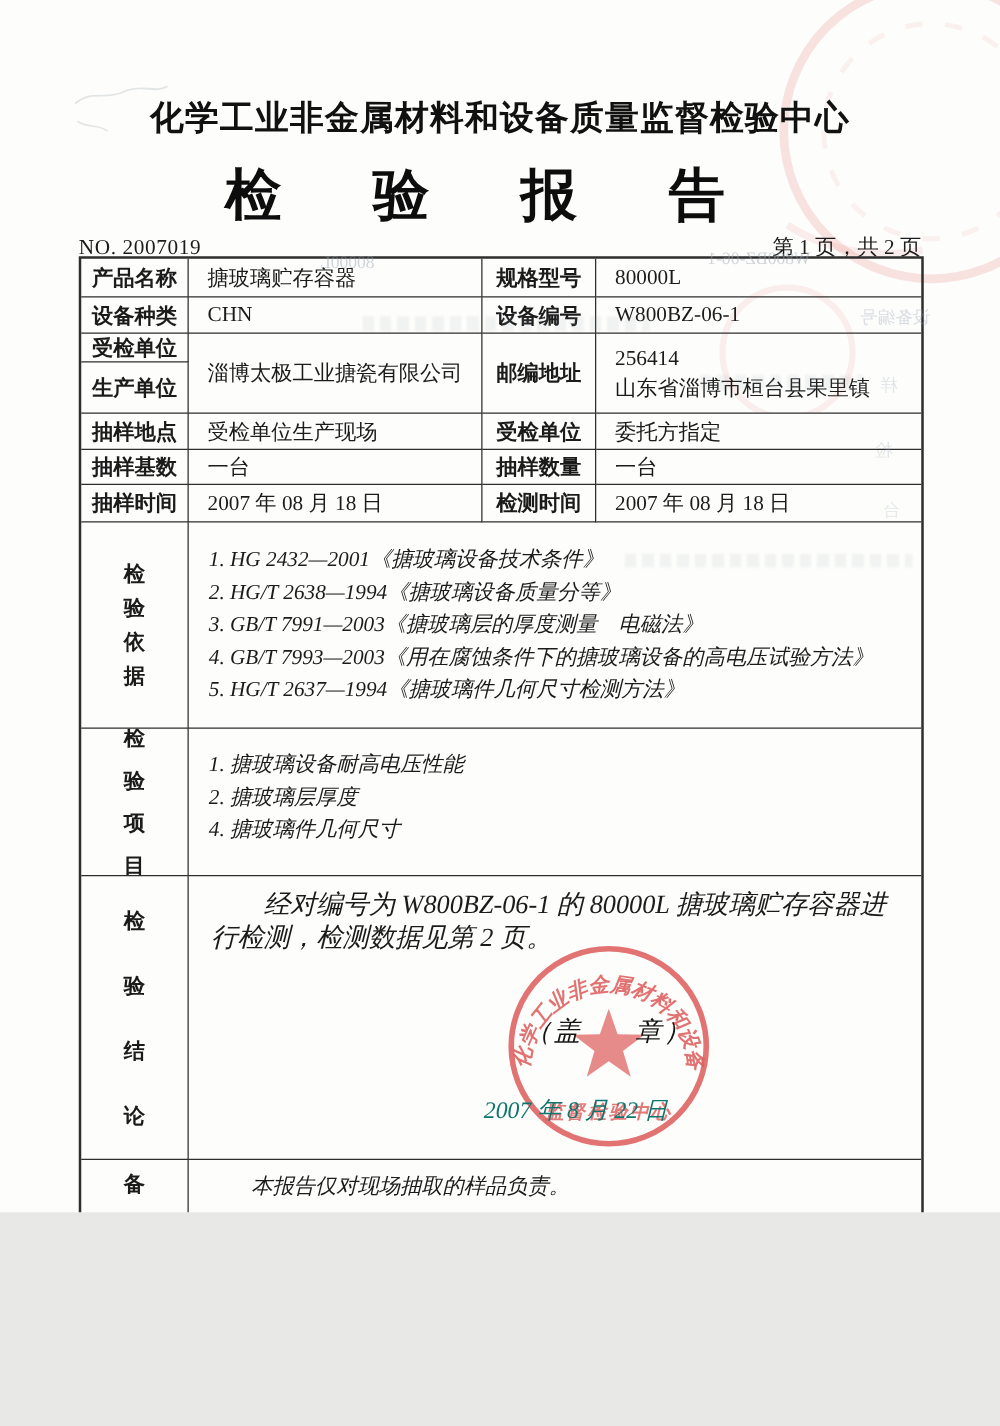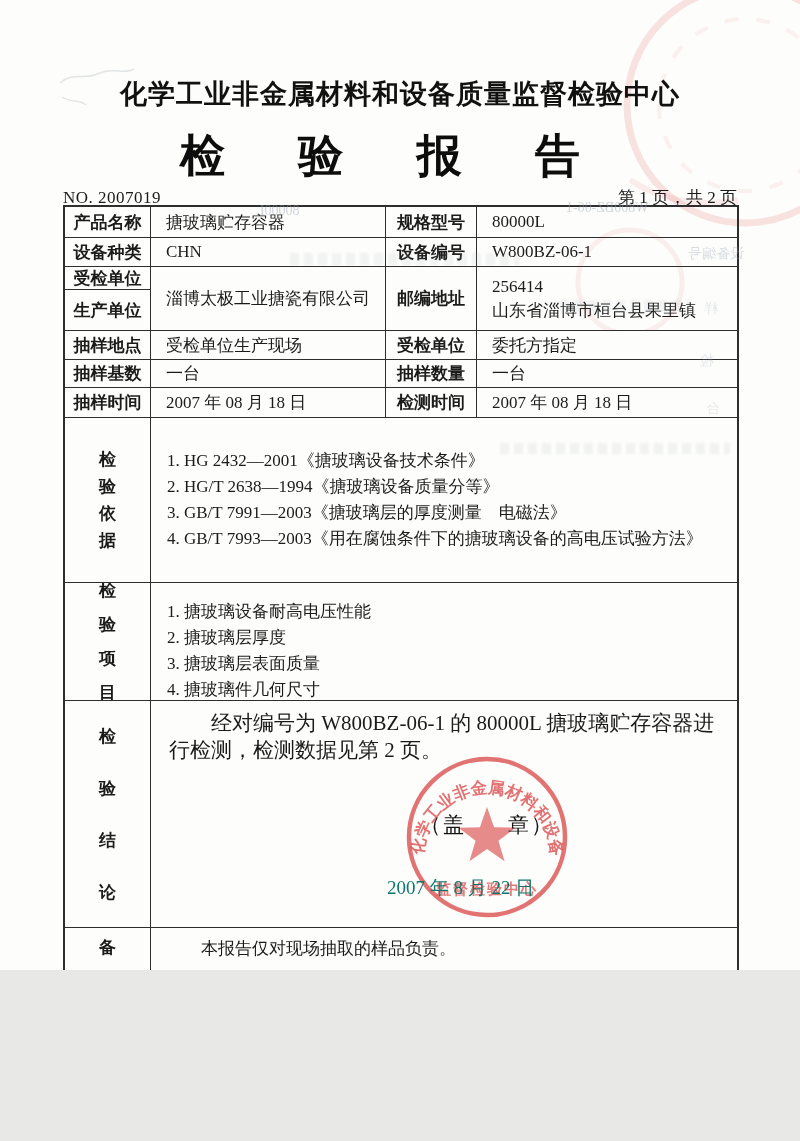--- a/index.html
+++ b/index.html
@@ -33,21 +33,21 @@
   }
   .cell{
     box-sizing:border-box;border-right:1.5px solid #2e2e2e;border-bottom:1.5px solid #2e2e2e;
     display:flex;align-items:center;font-size:17px;overflow:hidden;position:relative;
   }
   .lab{justify-content:center;font-weight:600;letter-spacing:0;}
   .val{padding-left:15px;}
   .no-r{border-right:none;}
   .no-b{border-bottom:none;}
   .rs2{grid-row:span 2;}
-  .cs3{grid-column:2/5;}
+  .cs3{grid-column:2/5;font-style:italic;}
   .two-line{flex-direction:column;align-items:flex-start;justify-content:center;line-height:24px;}
   .vlabel{flex-direction:column;justify-content:center;font-weight:600;font-size:17px;}
   .g-basis{gap:4px;} .g-items{gap:11px;} .g-concl{gap:29px;} .g-remark{gap:15px;}
   .sect{flex-direction:column;align-items:stretch;justify-content:center;padding:8px 16px;line-height:26px;}
   .sect.items{justify-content:flex-start;padding-top:16px;}
   .concl-cell{display:block;padding:0;}
   .concl-text{padding:9px 18px 0 18px;text-indent:2em;line-height:27px;font-size:21px;}
   .remark-cell{display:block;padding:8px 16px;}
   .remark-text{text-indent:2em;line-height:26px;}
   
@@ -144,32 +144,32 @@
       <span>检</span>
       <span>验</span>
       <span>依</span>
       <span>据</span>
     </div>
     <div class="cell cs3 no-r sect">
       <div>1. HG 2432—2001《搪玻璃设备技术条件》</div>
       <div>2. HG/T 2638—1994《搪玻璃设备质量分等》</div>
       <div>3. GB/T 7991—2003《搪玻璃层的厚度测量　电磁法》</div>
       <div>4. GB/T 7993—2003《用在腐蚀条件下的搪玻璃设备的高电压试验方法》</div>
+      <div>5. HG/T 2637—1994《搪玻璃件几何尺寸检测方法》</div>
     </div>
 
     <div class="cell vlabel g-items">
       <span>检</span>
       <span>验</span>
       <span>项</span>
       <span>目</span>
     </div>
     <div class="cell cs3 no-r sect items">
       <div>1.  搪玻璃设备耐高电压性能</div>
       <div>2.  搪玻璃层厚度</div>
-      <div>3.  搪玻璃层表面质量</div>
       <div>4.  搪玻璃件几何尺寸</div>
     </div>
 
     <div class="cell vlabel g-concl">
       <span>检</span>
       <span>验</span>
       <span>结</span>
       <span>论</span>
     </div>
     <div class="cell cs3 no-r concl-cell">

